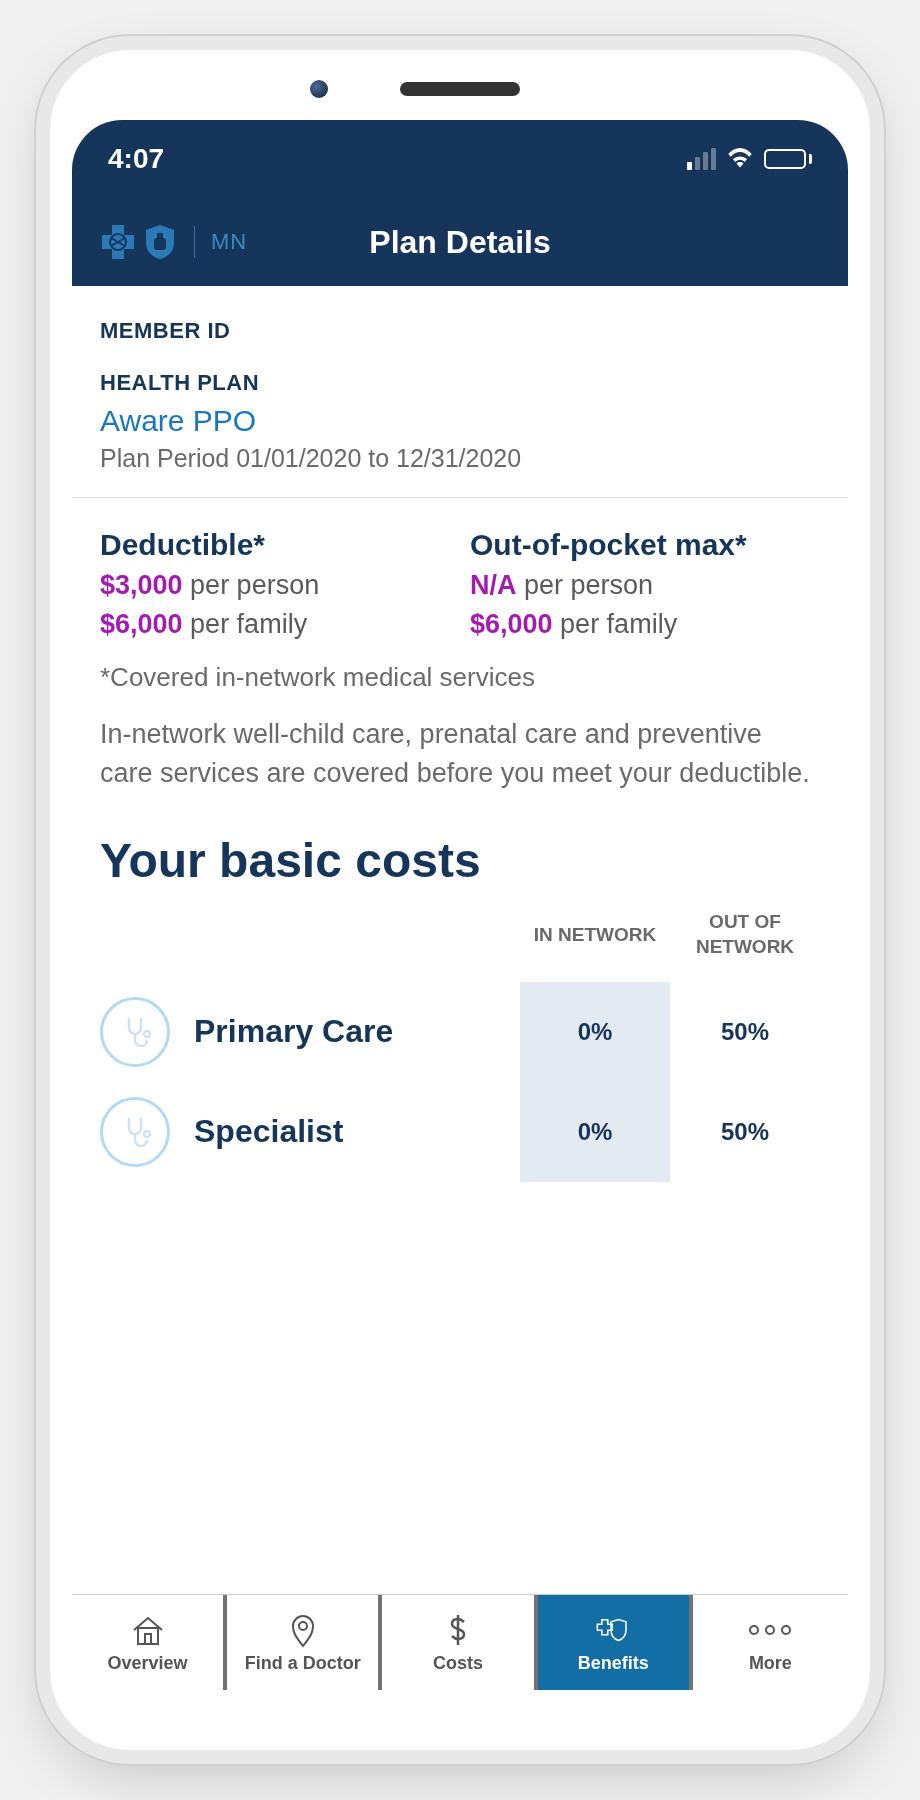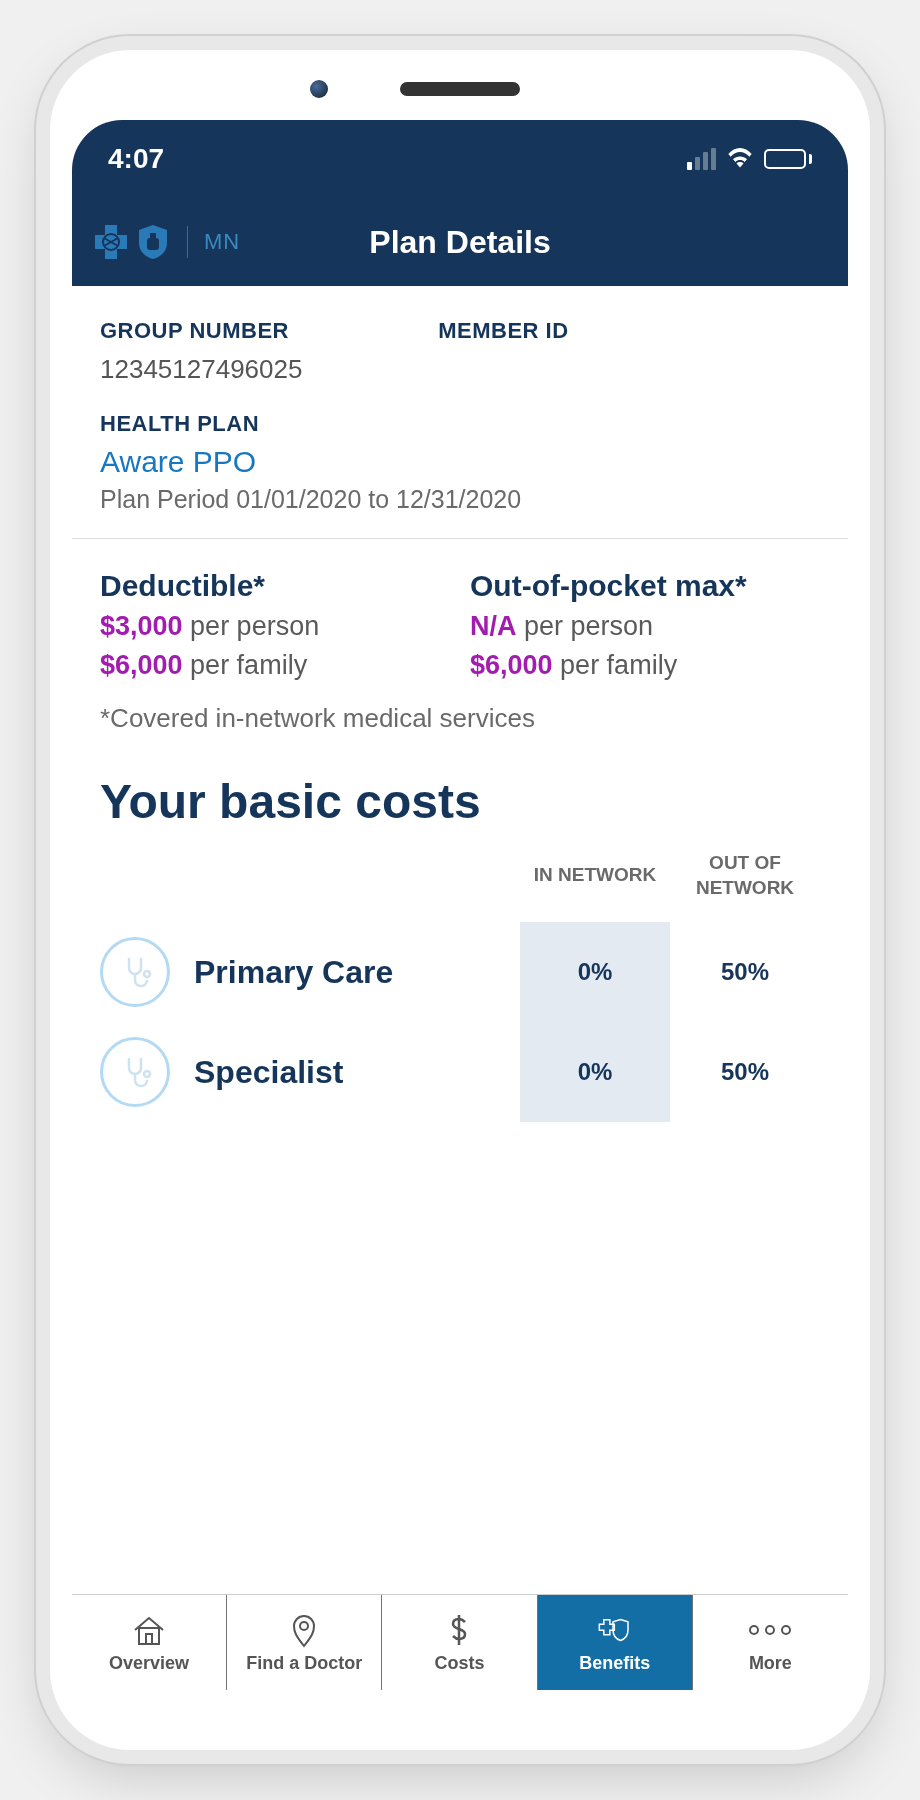--- a/index.html
+++ b/index.html
@@ -69,21 +69,21 @@
     .battery { display: inline-flex; align-items: center; gap: 3px; }
     .battery-body { width: 42px; height: 20px; border: 2px solid #fff; border-radius: 5px; padding: 2px; }
     .battery-fill { width: 80%; height: 100%; background: #fff; border-radius: 2px; }
     .battery-tip { width: 3px; height: 10px; background: #fff; border-radius: 0 2px 2px 0; }
 
     .app-header {
       height: 88px;
       background: #16355a;
       display: flex;
       align-items: center;
-      padding: 0 21px;
+      padding: 0 28px;
       position: relative;
     }
     .logo-group { display: flex; align-items: center; gap: 6px; }
     .logo-cross, .logo-shield { width: 36px; height: 38px; }
     .logo-divider { width: 1px; height: 32px; background: #3a6a9a; margin: 0 10px; }
     .logo-state { color: #3a8abf; font-size: 22px; font-weight: 500; letter-spacing: 1px; }
     .header-title {
       position: absolute; left: 50%; transform: translateX(-50%);
       color: #fff; font-size: 32px; font-weight: 700;
     }
@@ -208,21 +208,21 @@
       grid-template-columns: repeat(5, 1fr);
       height: 96px;
       border-top: 1px solid #ccc;
     }
     .tab {
       display: flex;
       flex-direction: column;
       align-items: center;
       justify-content: center;
       gap: 4px;
-      border-right: 1px solid #737373;
+      border-right: 4px solid #737373;
       font-size: 18px;
       font-weight: 600;
       color: #555;
       background: #fff;
     }
     .tab:last-child { border-right: none; }
     .tab.active { background: #136ea6; color: #fff; }
     .tab-icon { height: 38px; display: flex; align-items: center; justify-content: center; }
     .tab-icon svg { width: 40px; height: 40px; }
     .tab.active svg { stroke: #fff; }
@@ -278,41 +278,40 @@
         </span>
         <span class="logo-divider"></span>
         <span class="logo-state">MN</span>
       </div>
       <div class="header-title">Plan Details</div>
     </div>
 
     <div class="content">
       <div class="info-section">
         <div class="info-grid">
-          <div class="info-label">GROUP NUMBER</div>
           <div class="info-label">MEMBER ID</div>
-          <div class="info-value">12345127496025</div>
         </div>
         <div class="info-label">HEALTH PLAN</div>
         <div class="plan-name">Aware PPO</div>
         <div class="plan-period">Plan Period 01/01/2020 to 12/31/2020</div>
       </div>
 
       <div class="divider"></div>
 
       <div class="cost-summary">
         <div class="cost-grid">
           <div class="cost-heading">Deductible*</div>
           <div class="cost-heading">Out-of-pocket max*</div>
           <div class="cost-line"><span class="cost-amount">$3,000</span><span> per person</span></div>
           <div class="cost-line"><span class="cost-amount">N/A</span><span> per person</span></div>
           <div class="cost-line"><span class="cost-amount">$6,000</span><span> per family</span></div>
           <div class="cost-line"><span class="cost-amount">$6,000</span><span> per family</span></div>
         </div>
         <div class="footnote">*Covered in-network medical services</div>
+        <div class="preventive-note">In-network well-child care, prenatal care and preventive care services are covered before you meet your deductible.</div>
       </div>
 
       <div class="section-title">Your basic costs</div>
 
       <div class="costs-table">
         <div class="costs-header">
           <div></div>
             <div></div>
           <div class="col-hdr">IN NETWORK</div>
           <div class="col-hdr">OUT OF NETWORK</div>

